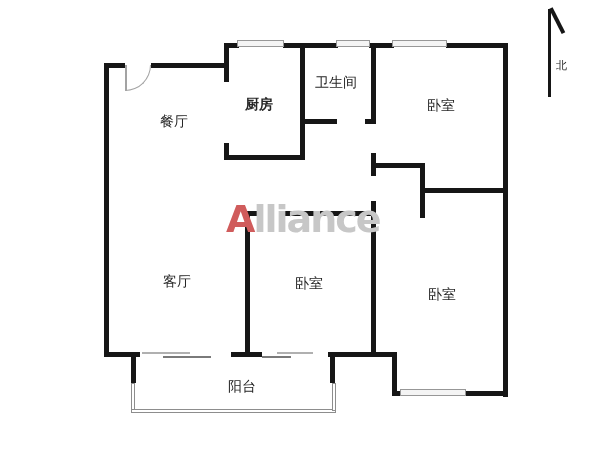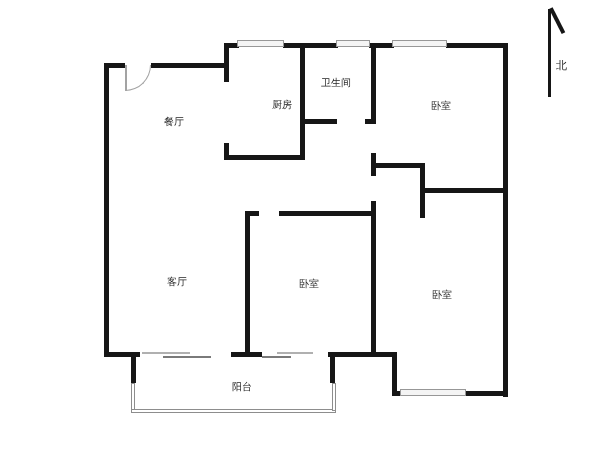--- a/index.html
+++ b/index.html
@@ -9,21 +9,21 @@
   .wall{position:absolute;background:var(--wall,#161616);}
   .window{position:absolute;background:var(--win-fill,#f4f4f4);
           border:1px solid var(--win-border,#979797);box-sizing:border-box;}
   .slide{position:absolute;}
   .rail{position:absolute;background:#ffffff;border:1px solid var(--railing,#8d8d8d);box-sizing:border-box;}
   .door-swing{position:absolute;background:#ffffff;box-sizing:border-box;
           border-left:2px solid var(--door,#a3a3a3);
           border-right:1px solid var(--door,#a3a3a3);
           border-bottom:1px solid var(--door,#a3a3a3);
           border-radius:0 0 100% 0;}
-  .room-label{position:absolute;font-size:10px;color:var(--label,#262626);
+  .room-label{position:absolute;font-size:14px;color:var(--label,#262626);
           white-space:nowrap;transform:translate(-50%,-50%);}
   .watermark{position:absolute;left:226px;top:200px;font-size:38px;line-height:38px;
           font-weight:bold;letter-spacing:-2px;color:var(--wm-gray,#c7c7c7);}
   .wm-a{color:var(--wm-red,#d05c5c);}
   .compass-staff{position:absolute;left:548px;top:9px;width:3px;height:88px;background:var(--wall,#161616);}
   .compass-flag{position:absolute;left:549px;top:9px;width:4px;height:28px;background:var(--wall,#161616);
           transform-origin:0 0;transform:rotate(-27deg);}
   .compass-label{position:absolute;left:556px;top:58px;font-size:11px;color:var(--label,#141414);}
 </style>
 </head>
@@ -68,28 +68,29 @@
       <div class="window" style="left: 400px; top: 389px; width: 66px; height: 7px;"></div>
       <div class="slide" style="left: 142px; top: 352px; width: 48px; height: 2px; background: rgb(176, 176, 176);"></div>
       <div class="slide" style="left: 163px; top: 356px; width: 48px; height: 2px; background: rgb(122, 122, 122);"></div>
       <div class="slide" style="left: 277px; top: 352px; width: 36px; height: 2px; background: rgb(176, 176, 176);"></div>
       <div class="slide" style="left: 262px; top: 356px; width: 29px; height: 2px; background: rgb(122, 122, 122);"></div>
       <div class="rail" style="left: 131px; top: 383px; width: 4px; height: 28px;"></div>
       <div class="rail" style="left: 131px; top: 409px; width: 205px; height: 4px;"></div>
       <div class="rail" style="left: 332px; top: 383px; width: 4px; height: 28px;"></div>
       <div class="door-swing" style="left: 125px; top: 65px; width: 26px; height: 26px;"></div>
       <span class="room-label" style="left: 174px; top: 122px;">餐厅</span>
-      <span class="room-label" style="left: 282px; top: 105px;">厨房</span>
+      <span class="room-label" style="left: 259px; top: 105px; font-weight: bold;">厨房</span>
       <span class="room-label" style="left: 336px; top: 83px;">卫生间</span>
       <span class="room-label" style="left: 441px; top: 106px;">卧室</span>
       <span class="room-label" style="left: 177px; top: 282px; text-align: right;">客厅</span>
       <span class="room-label" style="left: 309px; top: 284px;">卧室</span>
       <span class="room-label" style="left: 442px; top: 295px;">卧室</span>
       <span class="room-label" style="left: 242px; top: 387px; font-family: Liberation Serif, serif;">阳台</span>
     </div>
 
+  <div class="watermark"><span class="wm-a">A</span><span>lliance</span></div>
 
   <div>
     <div class="compass-staff"></div>
     <div class="compass-flag"></div>
     <span class="compass-label">北</span>
   </div>
 </div>
 
 </body></html>

